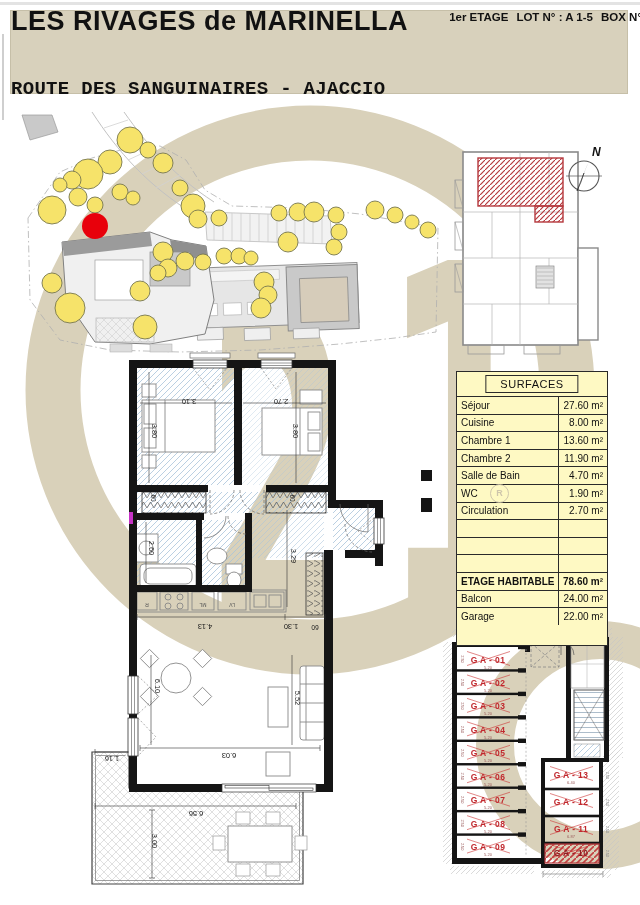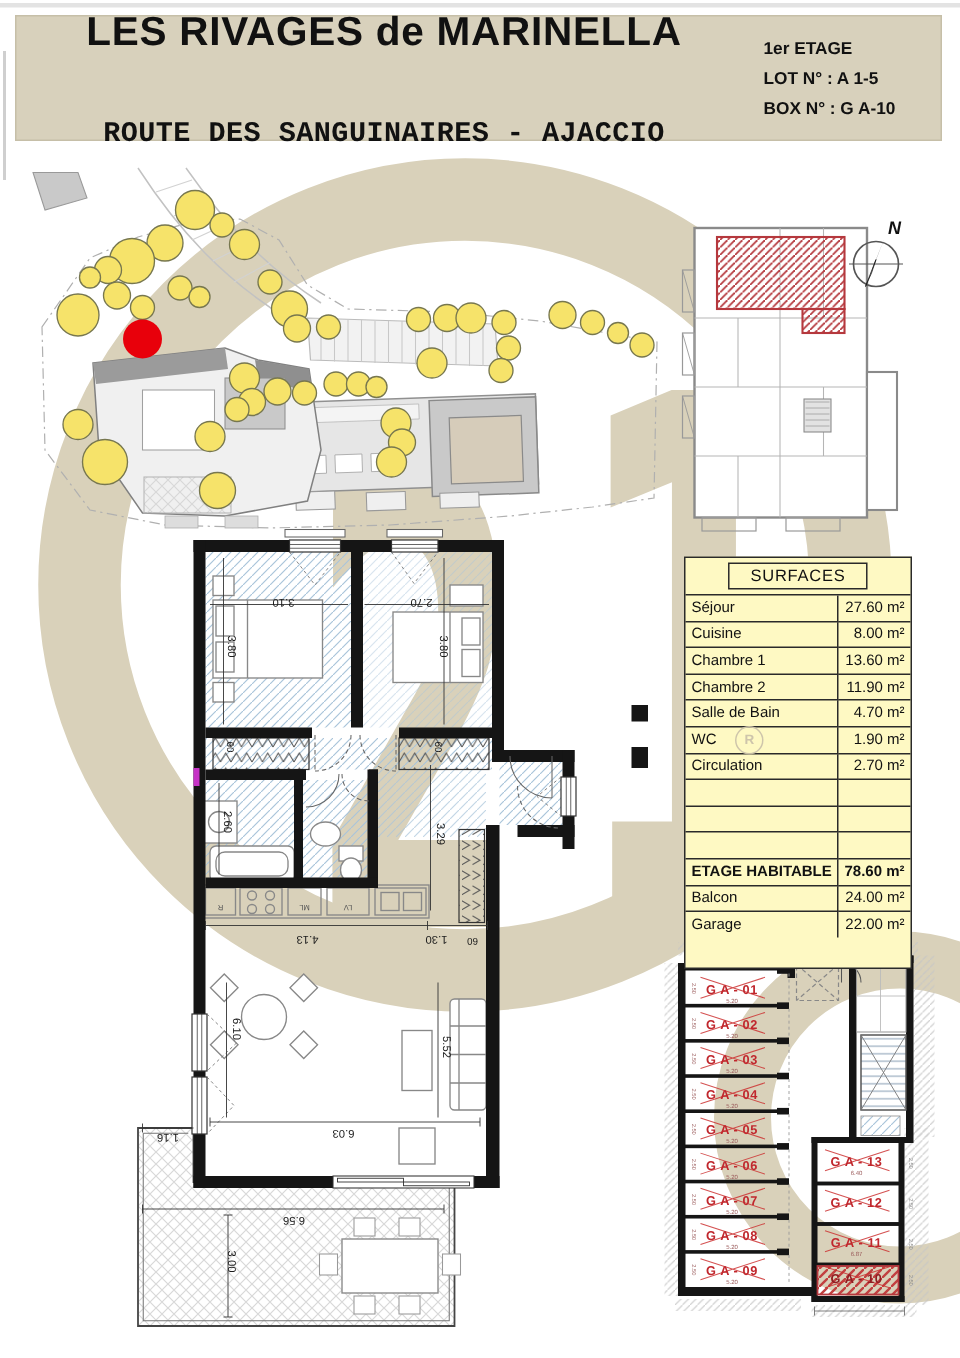--- a/index.html
+++ b/index.html
@@ -5,25 +5,25 @@
   html,body{margin:0;padding:0;background:#fff;}
   .page{position:relative;width:640px;height:905px;background:#fff;overflow:hidden;
         font-family:"Liberation Sans",sans-serif;}
   svg{position:absolute;left:0;top:0;}
   #bg-art{z-index:0;}
   #plans{z-index:1;}
   
   .hdr{position:absolute;left:10px;top:10px;width:618px;height:84px;background:#d8d1bc;
        border:1px solid #c6bfa8;z-index:3;box-sizing:border-box;}
   .hdr-title{position:absolute;left:0;top:0;width:490px;height:84px;display:flex;
-       flex-direction:column;justify-content:center;align-items:center;color:#111;gap:37px;}
+       flex-direction:column;justify-content:center;color:#111;gap:37px;}
   .hdr-title .t1{font-size:27px;font-weight:bold;letter-spacing:.5px;line-height:1.15;}
   .hdr-title .t2{font-size:19px;font-weight:bold;letter-spacing:.3px;margin-top:4px;font-family:Liberation Mono, monospace;}
   .hdr-info{position:absolute;left:498px;top:0;width:120px;height:84px;display:flex;
-       flex-direction:column;justify-content:center;gap:8px;color:#111;}
+       flex-direction:row;justify-content:center;gap:8px;color:#111;}
   .hdr-info div{font-size:11.5px;font-weight:bold;white-space:nowrap;}
   
   .surf{position:absolute;left:456px;top:371px;width:152px;height:275px;background:#fef9c3;
         border:1.3px solid #2a2a2a;z-index:2;box-sizing:border-box;font-size:10px;color:#111;}
   .surf-title-row{position:relative;height:24px;border-bottom:1px solid #2a2a2a;}
   .surf-title{position:absolute;left:50%;top:50%;transform:translate(-50%,-50%);
         border:1px solid #2a2a2a;padding:2px 14px;font-size:11px;letter-spacing:.5px;}
   .surf table{border-collapse:collapse;width:100%;table-layout:fixed;}
   .surf td{border-bottom:1px solid #2a2a2a;height:16.6px;padding:0 4px;overflow:hidden;
         white-space:nowrap;}

